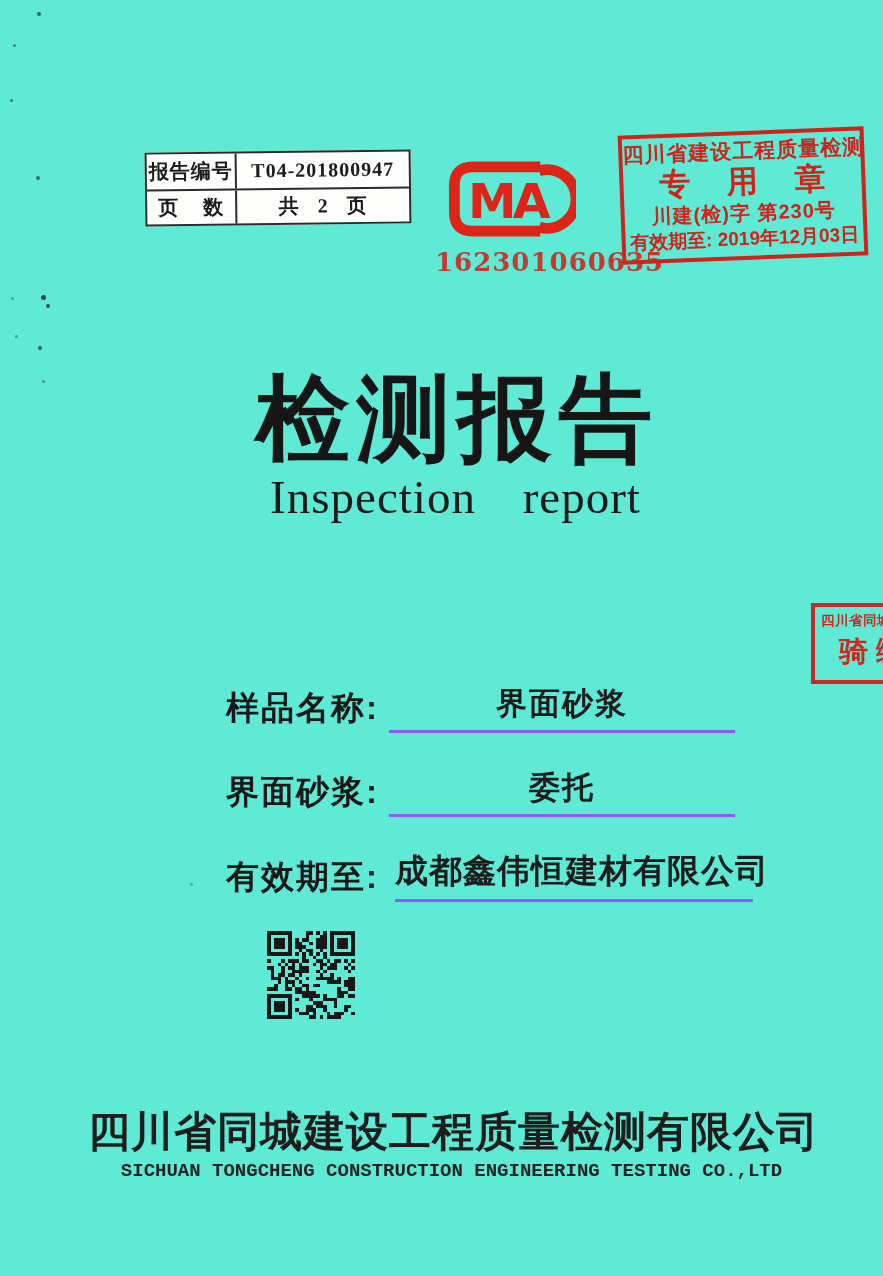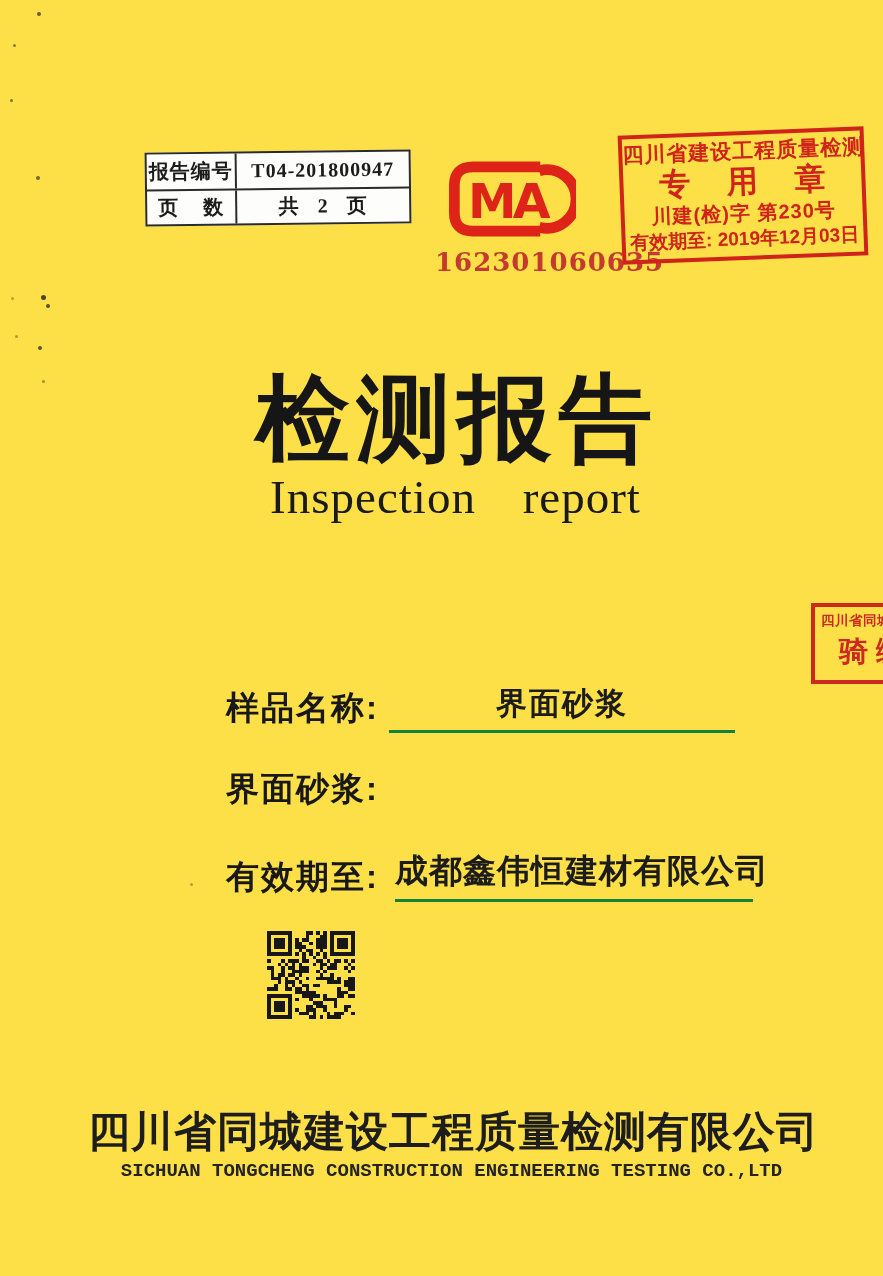--- a/index.html
+++ b/index.html
@@ -6,21 +6,21 @@
     --stamp-red:#cf231b;
     --cma-red:#de2418;
     --ink:#1c1c1c;
   }
   *{margin:0;padding:0;box-sizing:border-box;}
   html,body{background:#e8e8e8;}
   .page{
     position:relative;
     width:883px;height:1276px;
     margin:0 auto;
-    background:#fde047;
+    background:#5eead4;
     overflow:hidden;
     font-family:"Liberation Serif",serif;
     color:var(--ink);
   }
 
   
   .header-table{
     position:absolute;left:145px;top:151px;width:266px;
     border:2px solid #2b2b2b;
     transform:rotate(-0.7deg);
@@ -83,21 +83,21 @@
   .ss-l1{font-size:13.5px;font-weight:800;line-height:20px;white-space:nowrap;letter-spacing:0.5px;}
   .ss-l2{font-size:29px;font-weight:800;line-height:40px;white-space:pre;padding-left:18px;}
 
   
   .field{position:absolute;left:226px;display:flex;align-items:flex-end;}
   .field-label{
     font:700 33px "Liberation Sans",sans-serif;
     letter-spacing:2px;margin-bottom:2px;white-space:nowrap;color:#181818;
   }
   .field-line{
-    border-bottom:3px solid #15803d;
+    border-bottom:3px solid #8b5cf6;
     text-align:center;padding-bottom:5px;white-space:nowrap;
   }
   .f1{top:683px;} .f2{top:767px;} .f3{top:849px;}
   .f1 .field-line,.f2 .field-line{width:346px;margin-left:10px;font:600 31px "Liberation Serif",serif;letter-spacing:2px;}
   .f3 .field-line{width:358px;margin-left:16px;font:700 33px "Liberation Sans",sans-serif;letter-spacing:1px;}
 
   
   .qr{position:absolute;left:267px;top:931px;width:88px;height:88px;}
 
   
@@ -155,20 +155,21 @@
     <div class="ss-l1">四川省同城</div>
     <div class="ss-l2">骑 缝</div>
   </div>
 
   <div class="field f1">
     <div class="field-label">样品名称:</div>
     <div class="field-line">界面砂浆</div>
   </div>
   <div class="field f2">
     <div class="field-label">界面砂浆:</div>
+    <div class="field-line">委托</div>
   </div>
   <div class="field f3">
     <div class="field-label">有效期至:</div>
     <div class="field-line">成都鑫伟恒建材有限公司</div>
   </div>
 
   <svg id="qr" class="qr" viewBox="0 0 25 25" shape-rendering="crispEdges" aria-hidden="true">
       <rect x="0" y="0" width="7" height="1" fill="#171717"></rect>
       <rect x="0" y="6" width="7" height="1" fill="#171717"></rect>
       <rect x="0" y="1" width="1" height="5" fill="#171717"></rect>

